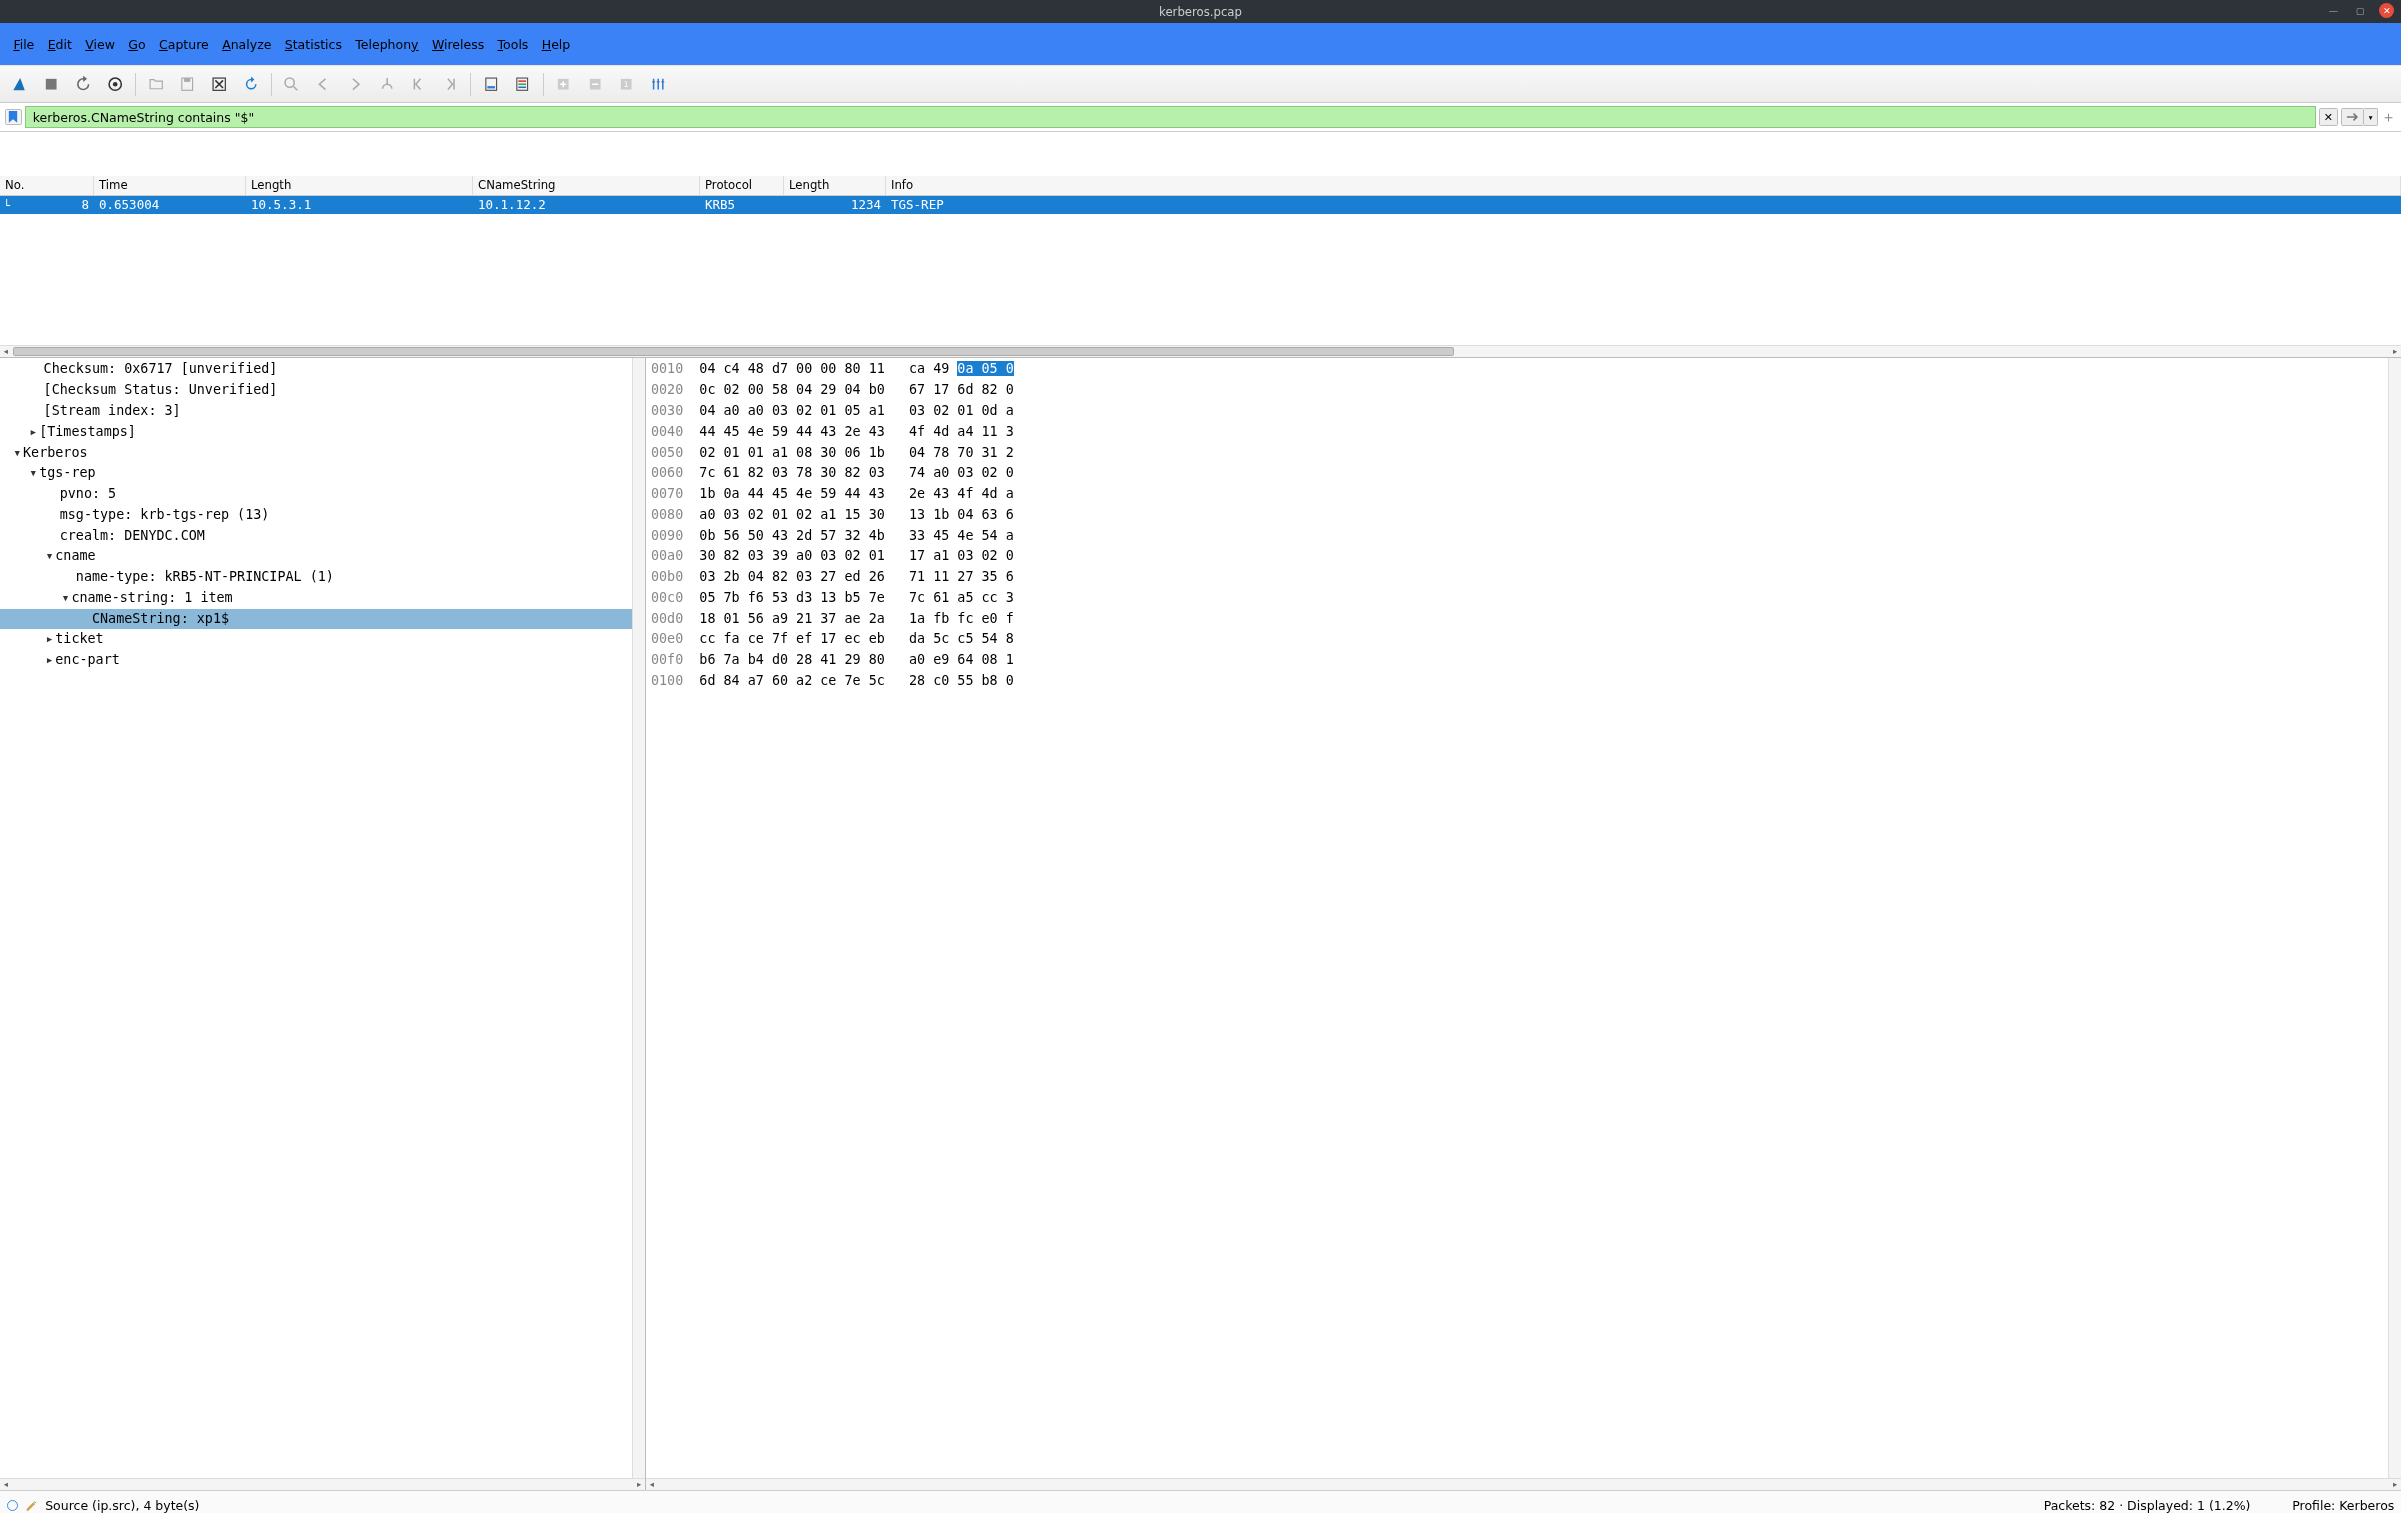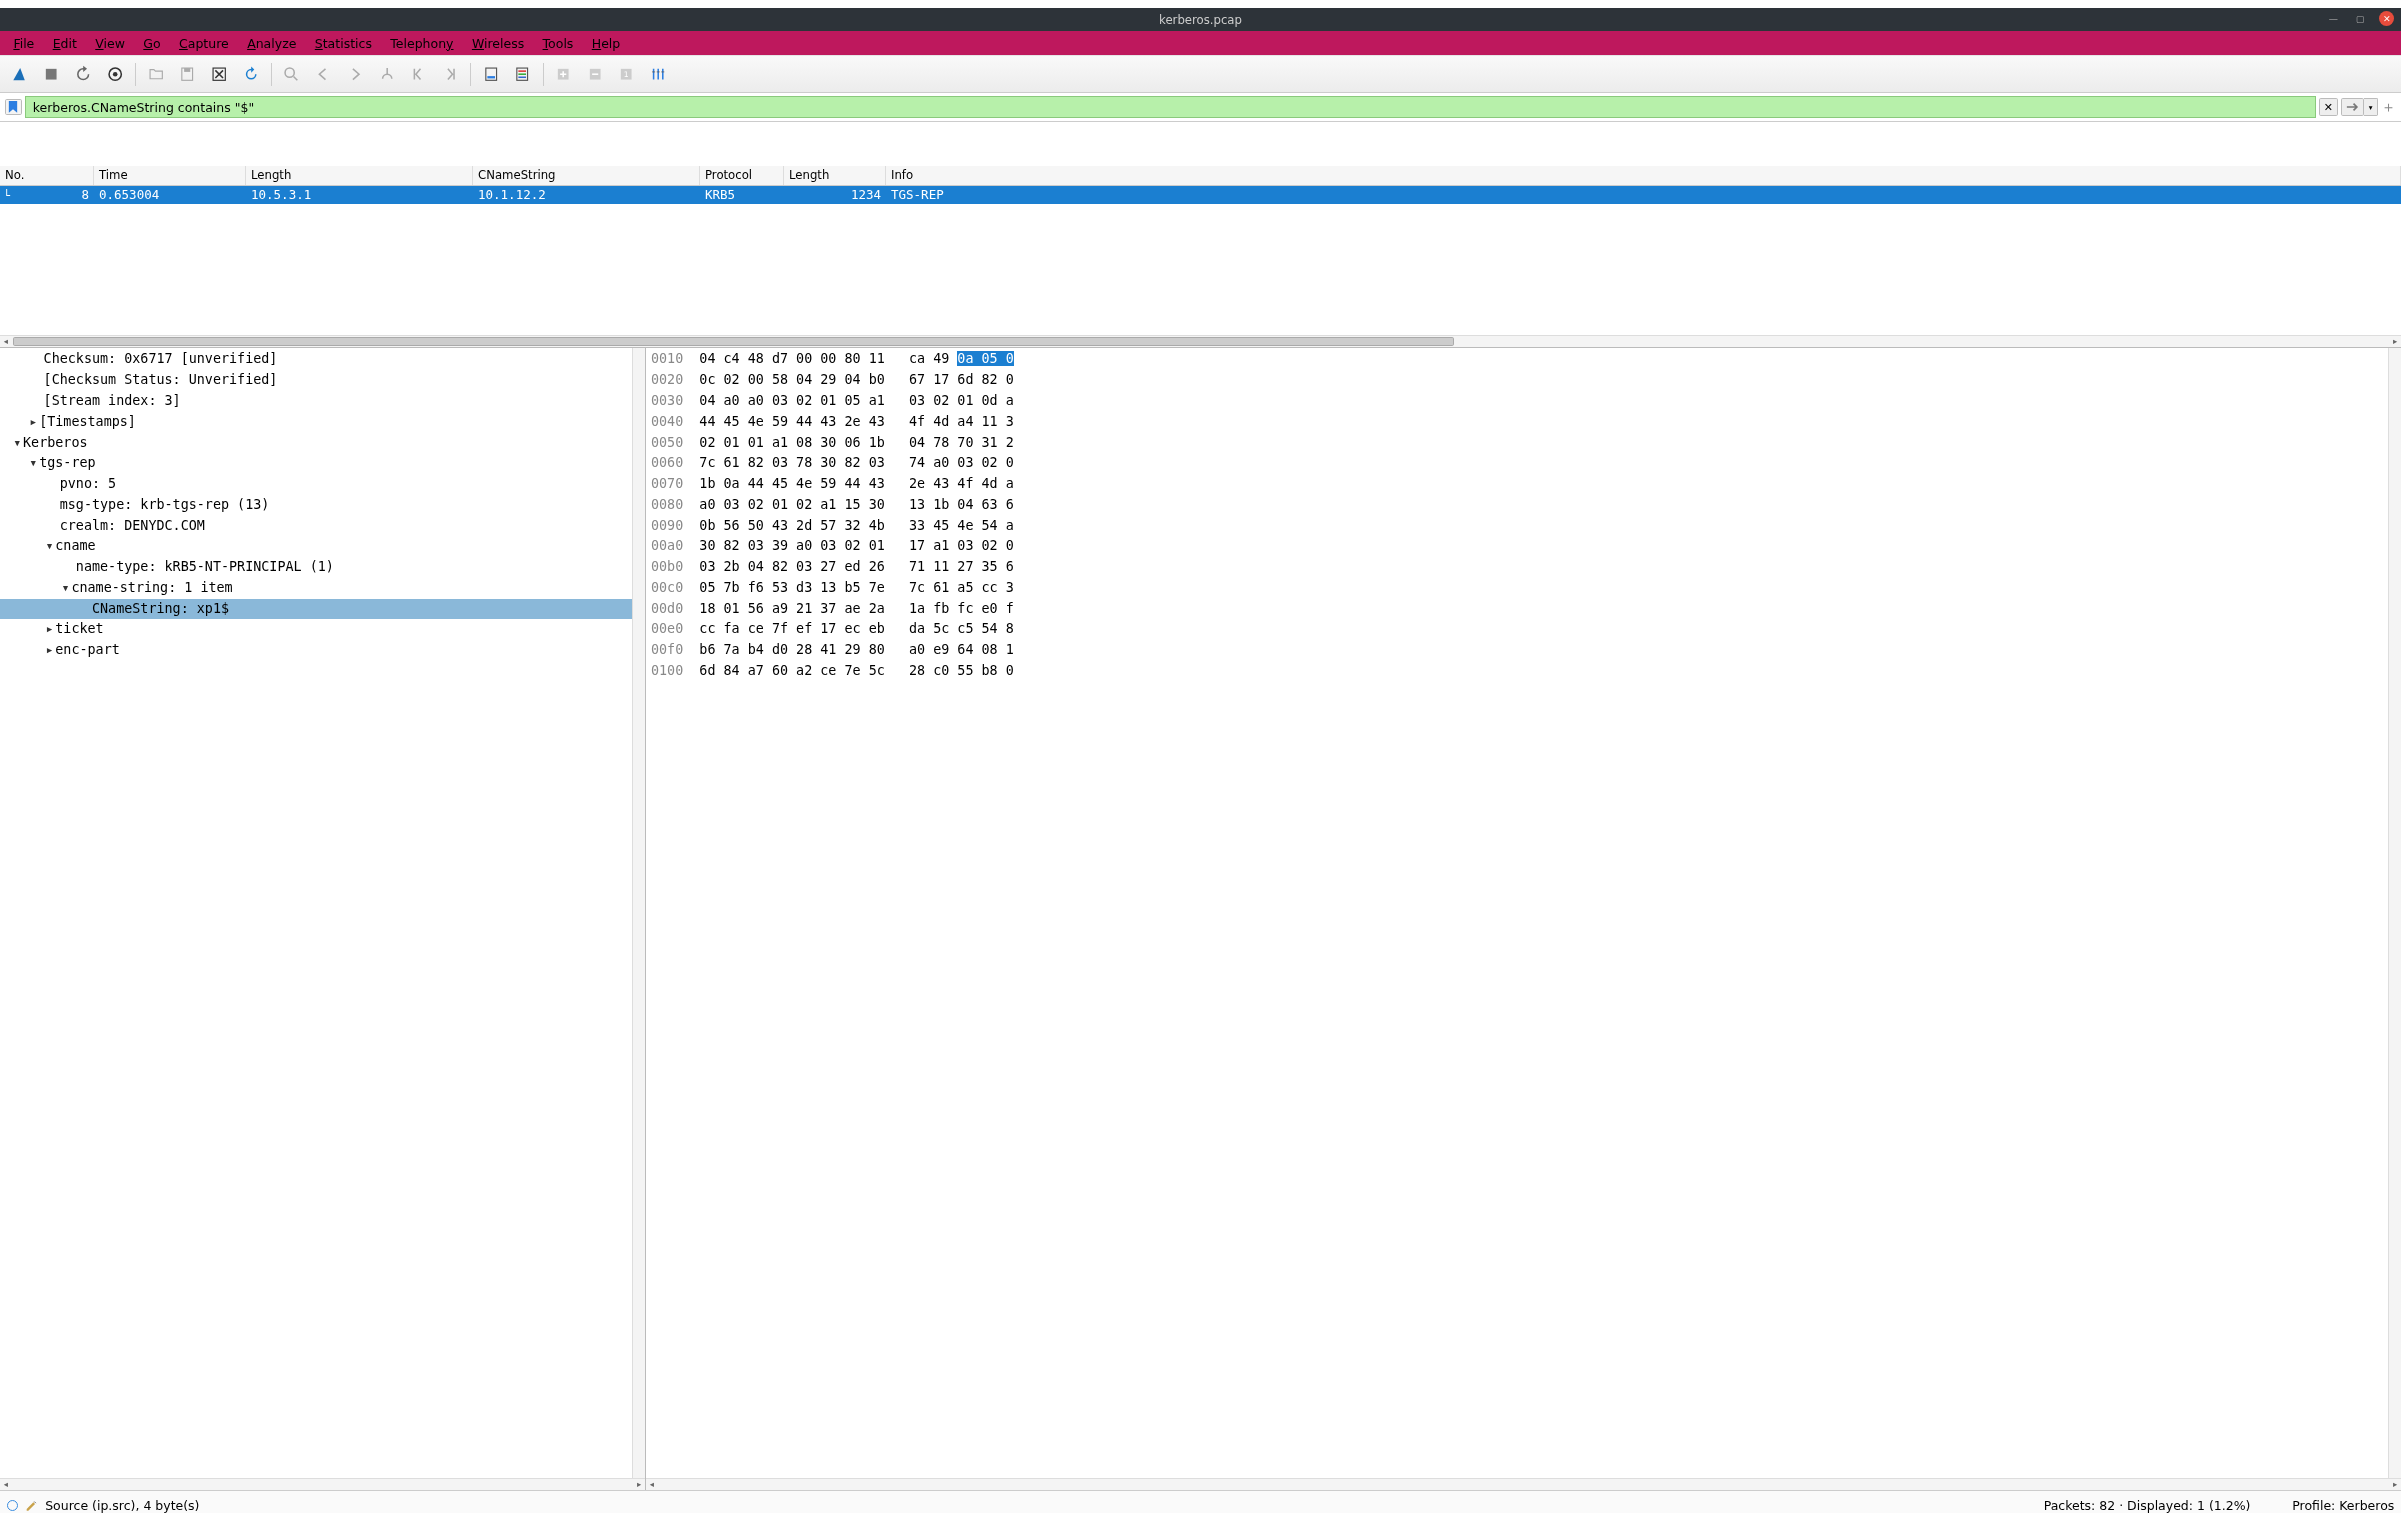--- a/index.html
+++ b/index.html
@@ -1,23 +1,23 @@
 <!DOCTYPE html>
 <html style="font-size:13.4px"><head>
 <meta charset="utf-8">
 <style>
 * { box-sizing: border-box; margin: 0; padding: 0; }
 body { font-family: "DejaVu Sans", "Liberation Sans", Arial, sans-serif; font-size: 11px; background: #fff; color: #000; height: 100vh; display: flex; flex-direction: column; overflow: hidden; }
-.titlebar { background: #2d3339; color: #ccc; height: 23.4px; display: flex; align-items: center; justify-content: center; position: relative; font-size: 11.7px; margin-top: 8px; }
+.titlebar { background: #2d3339; color: #ccc; height: 23.4px; display: flex; align-items: center; justify-content: center; position: relative; font-size: 11.7px; }
 .titlebar-controls { position: absolute; right: 6.7px; top: 3.3px; display: flex; gap: 11.7px; align-items: center; }
 .titlebar-btn { width: 15px; height: 15px; border-radius: 50%; display: flex; align-items: center; justify-content: center; font-size: 9.2px; }
 .titlebar-btn.min { color: #aaa; }
 .titlebar-btn.max { color: #aaa; }
 .titlebar-btn.close { background: #e74c3c; color: #fff; }
-.menubar { background: #be185d; border-bottom: 0.8px solid #e5e5e5; height: 25px; display: flex; align-items: center; padding: 0 6.7px; gap: 5px; }
+.menubar { background: #3b82f6; border-bottom: 0.8px solid #e5e5e5; height: 43px; display: flex; align-items: center; padding: 0 6.7px; }
 .menu-item { padding: 3.3px 6.7px; font-size: 12.5px; cursor: pointer; }
 .menu-item u { text-decoration: underline; }
 .toolbar { background: linear-gradient(#f9f9f9,#ececec); border-bottom: 0.8px solid #ccc; height: 37px; display: flex; align-items: center; padding: 0 5px; gap: 1.7px; }
 .tb-btn { width: 30px; height: 30px; display: flex; align-items: center; justify-content: center; border: 0.8px solid transparent; border-radius: 2.5px; }
 .tb-btn svg { width: 18.4px; height: 18.4px; }
 .tb-sep { width: 0.8px; height: 23.4px; background: #ccc; margin: 0 3.3px; }
 .filterbar { background: #fff; height: 28.4px; display: flex; align-items: center; padding: 0 5px; gap: 3.3px; border-bottom: 0.8px solid #ccc; }
 .filter-bookmark { width: 16.7px; height: 16.7px; display:flex; align-items:center; justify-content:center; border:0.8px solid #bbb; border-radius:1.7px; background:#f4f4f4; }
 .filter-input { flex: 1; height: 22px; background: #b7f0aa; border: 0.8px solid #8ac97c; padding: 0 6.7px; font-size: 12.5px; font-family: inherit; outline: none; }
 .filter-clear { width: 18.4px; height: 18.4px; border:0.8px solid #bbb; border-radius:1.7px; background:#eee; display:flex; align-items:center; justify-content:center; font-size:11px; }

